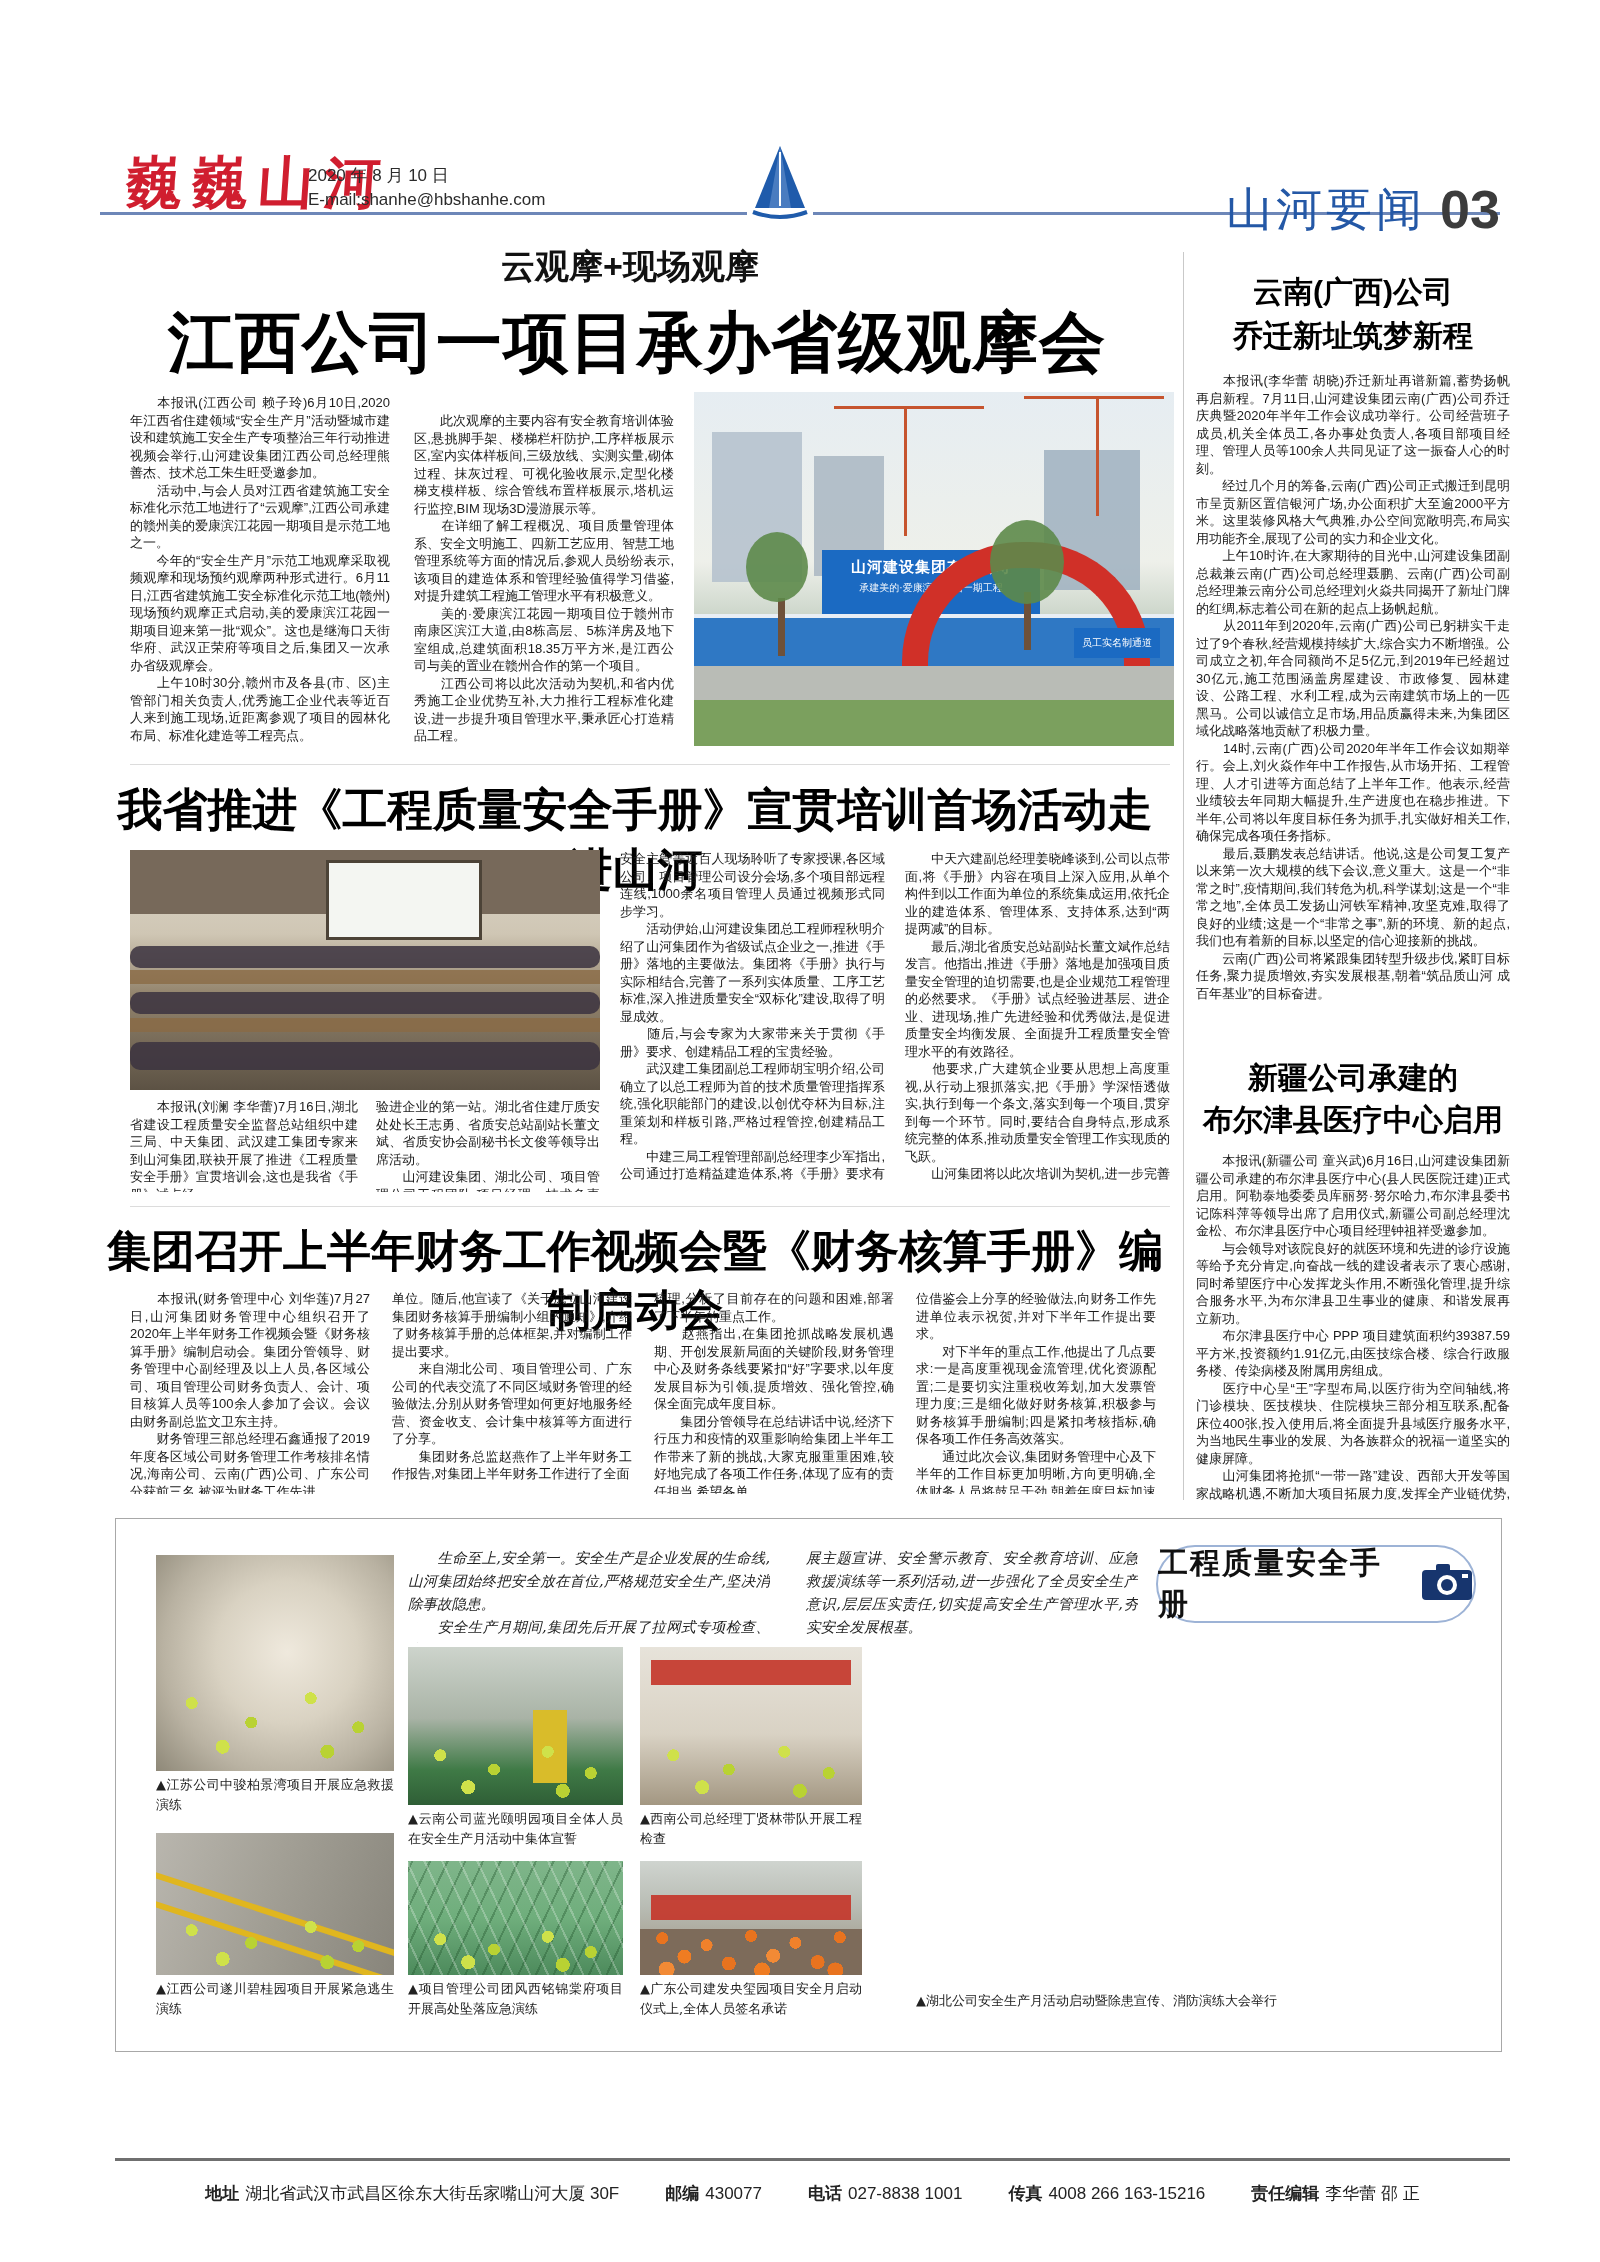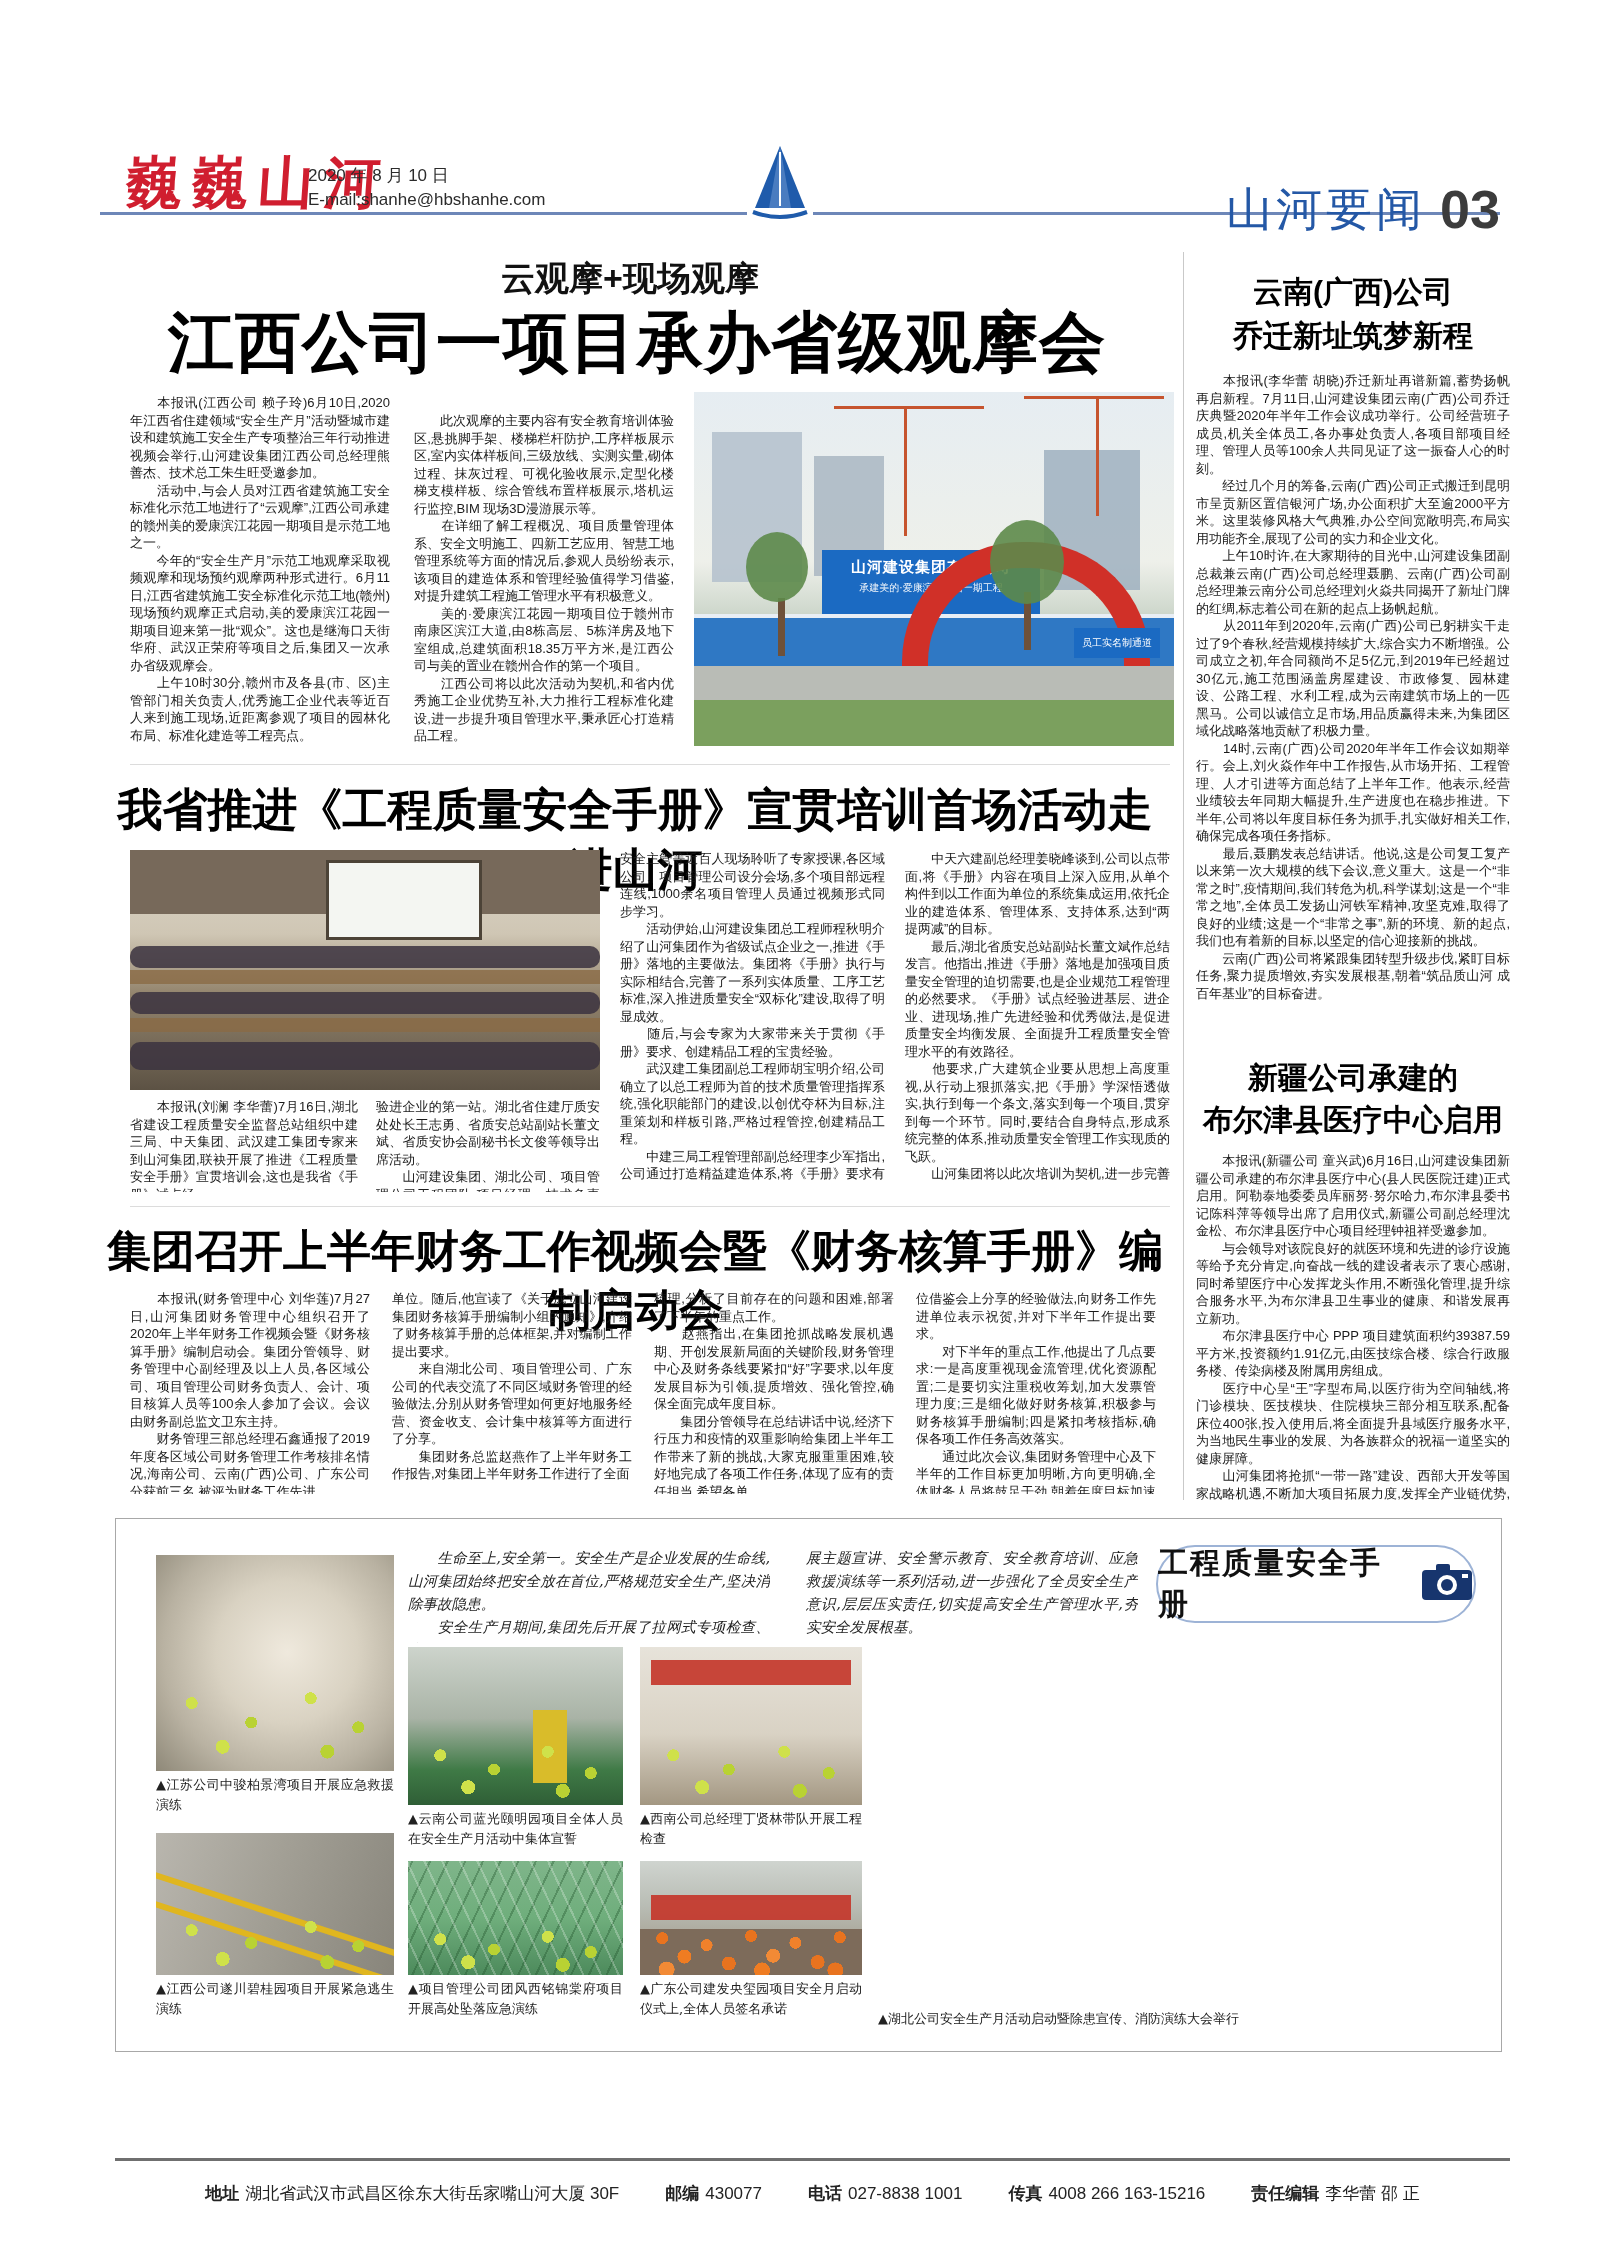--- a/index.html
+++ b/index.html
@@ -8,21 +8,21 @@
   
   .brand{position:absolute;left:126px;top:146px;font-family:"DejaVu Serif","Liberation Serif",serif;
          font-weight:bold;font-size:56px;color:#d01e2f;letter-spacing:10px;transform:skewX(-4deg);}
   .mast-meta{position:absolute;left:308px;top:164px;font-size:17px;color:#2b2b2b;line-height:24px;}
   .head-rule{position:absolute;left:100px;top:212px;width:1400px;height:3px;background:#6d87b8;}
   .logo{position:absolute;left:747px;top:144px;width:66px;height:76px;background:#fff;text-align:center;}
   .section-head{position:absolute;right:100px;top:146px;white-space:nowrap;margin-top:32px;}
   .section-head .sec{font-size:46px;color:#2458a6;letter-spacing:4px;vertical-align:baseline;}
   .section-head .num{font-size:54px;color:#3c3c3c;font-weight:bold;margin-left:14px;vertical-align:-3px;}
   
-  .kicker{position:absolute;left:100px;width:1060px;top:256px;text-align:center;
+  .kicker{position:absolute;left:100px;width:1060px;top:244px;text-align:center;
           font-size:34px;font-weight:bold;color:#111;}
   .headline-a{position:absolute;left:92px;width:1090px;top:298px;text-align:center;
           font-size:66px;font-weight:900;letter-spacing:1px;color:#000;}
   .headline-b{position:absolute;left:100px;width:1070px;top:780px;text-align:center;
           font-size:45px;font-weight:900;color:#000;}
   .headline-c{position:absolute;left:100px;width:1070px;top:1222px;text-align:center;
           font-size:44px;font-weight:900;color:#000;}
   .flow{position:absolute;font-size:13px;line-height:17.5px;text-align:justify;
         white-space:pre-line;overflow:hidden;color:#191919;}
   .rail-title{position:absolute;left:1196px;width:314px;text-align:center;
@@ -254,21 +254,21 @@
       <div class="vest-dots"></div>
     </div>
     <div class="cap" style="left:292px;top:290px;width:215px;height:42px;">▲云南公司蓝光颐明园项目全体人员在安全生产月活动中集体宣誓</div>
 
     <div class="ph ph-check" style="left:524px;top:128px;width:222px;height:158px;">
       <div class="banner-red" style="top:8%;height:16%;"></div>
       <div class="vest-dots"></div>
     </div>
     <div class="cap" style="left:524px;top:290px;width:222px;height:42px;">▲西南公司总经理丁贤林带队开展工程检查</div>
 
-    <div class="cap" style="left:762px;top:472px;width:598px;height:24px;margin-top:18px;">▲湖北公司安全生产月活动启动暨除患宣传、消防演练大会举行</div>
+    <div class="cap" style="left:800px;top:472px;width:598px;height:24px;">▲湖北公司安全生产月活动启动暨除患宣传、消防演练大会举行</div>
 
     <div class="ph ph-stairs" style="left:40px;top:314px;width:238px;height:142px;">
       <div class="rail-yellow"></div>
       <div class="rail-yellow2"></div>
       <div class="vest-dots"></div>
     </div>
     <div class="cap" style="left:40px;top:460px;width:238px;height:42px;">▲江西公司遂川碧桂园项目开展紧急逃生演练</div>
 
     <div class="ph ph-scaffold" style="left:292px;top:342px;width:215px;height:114px;">
       <div class="mesh"></div>

